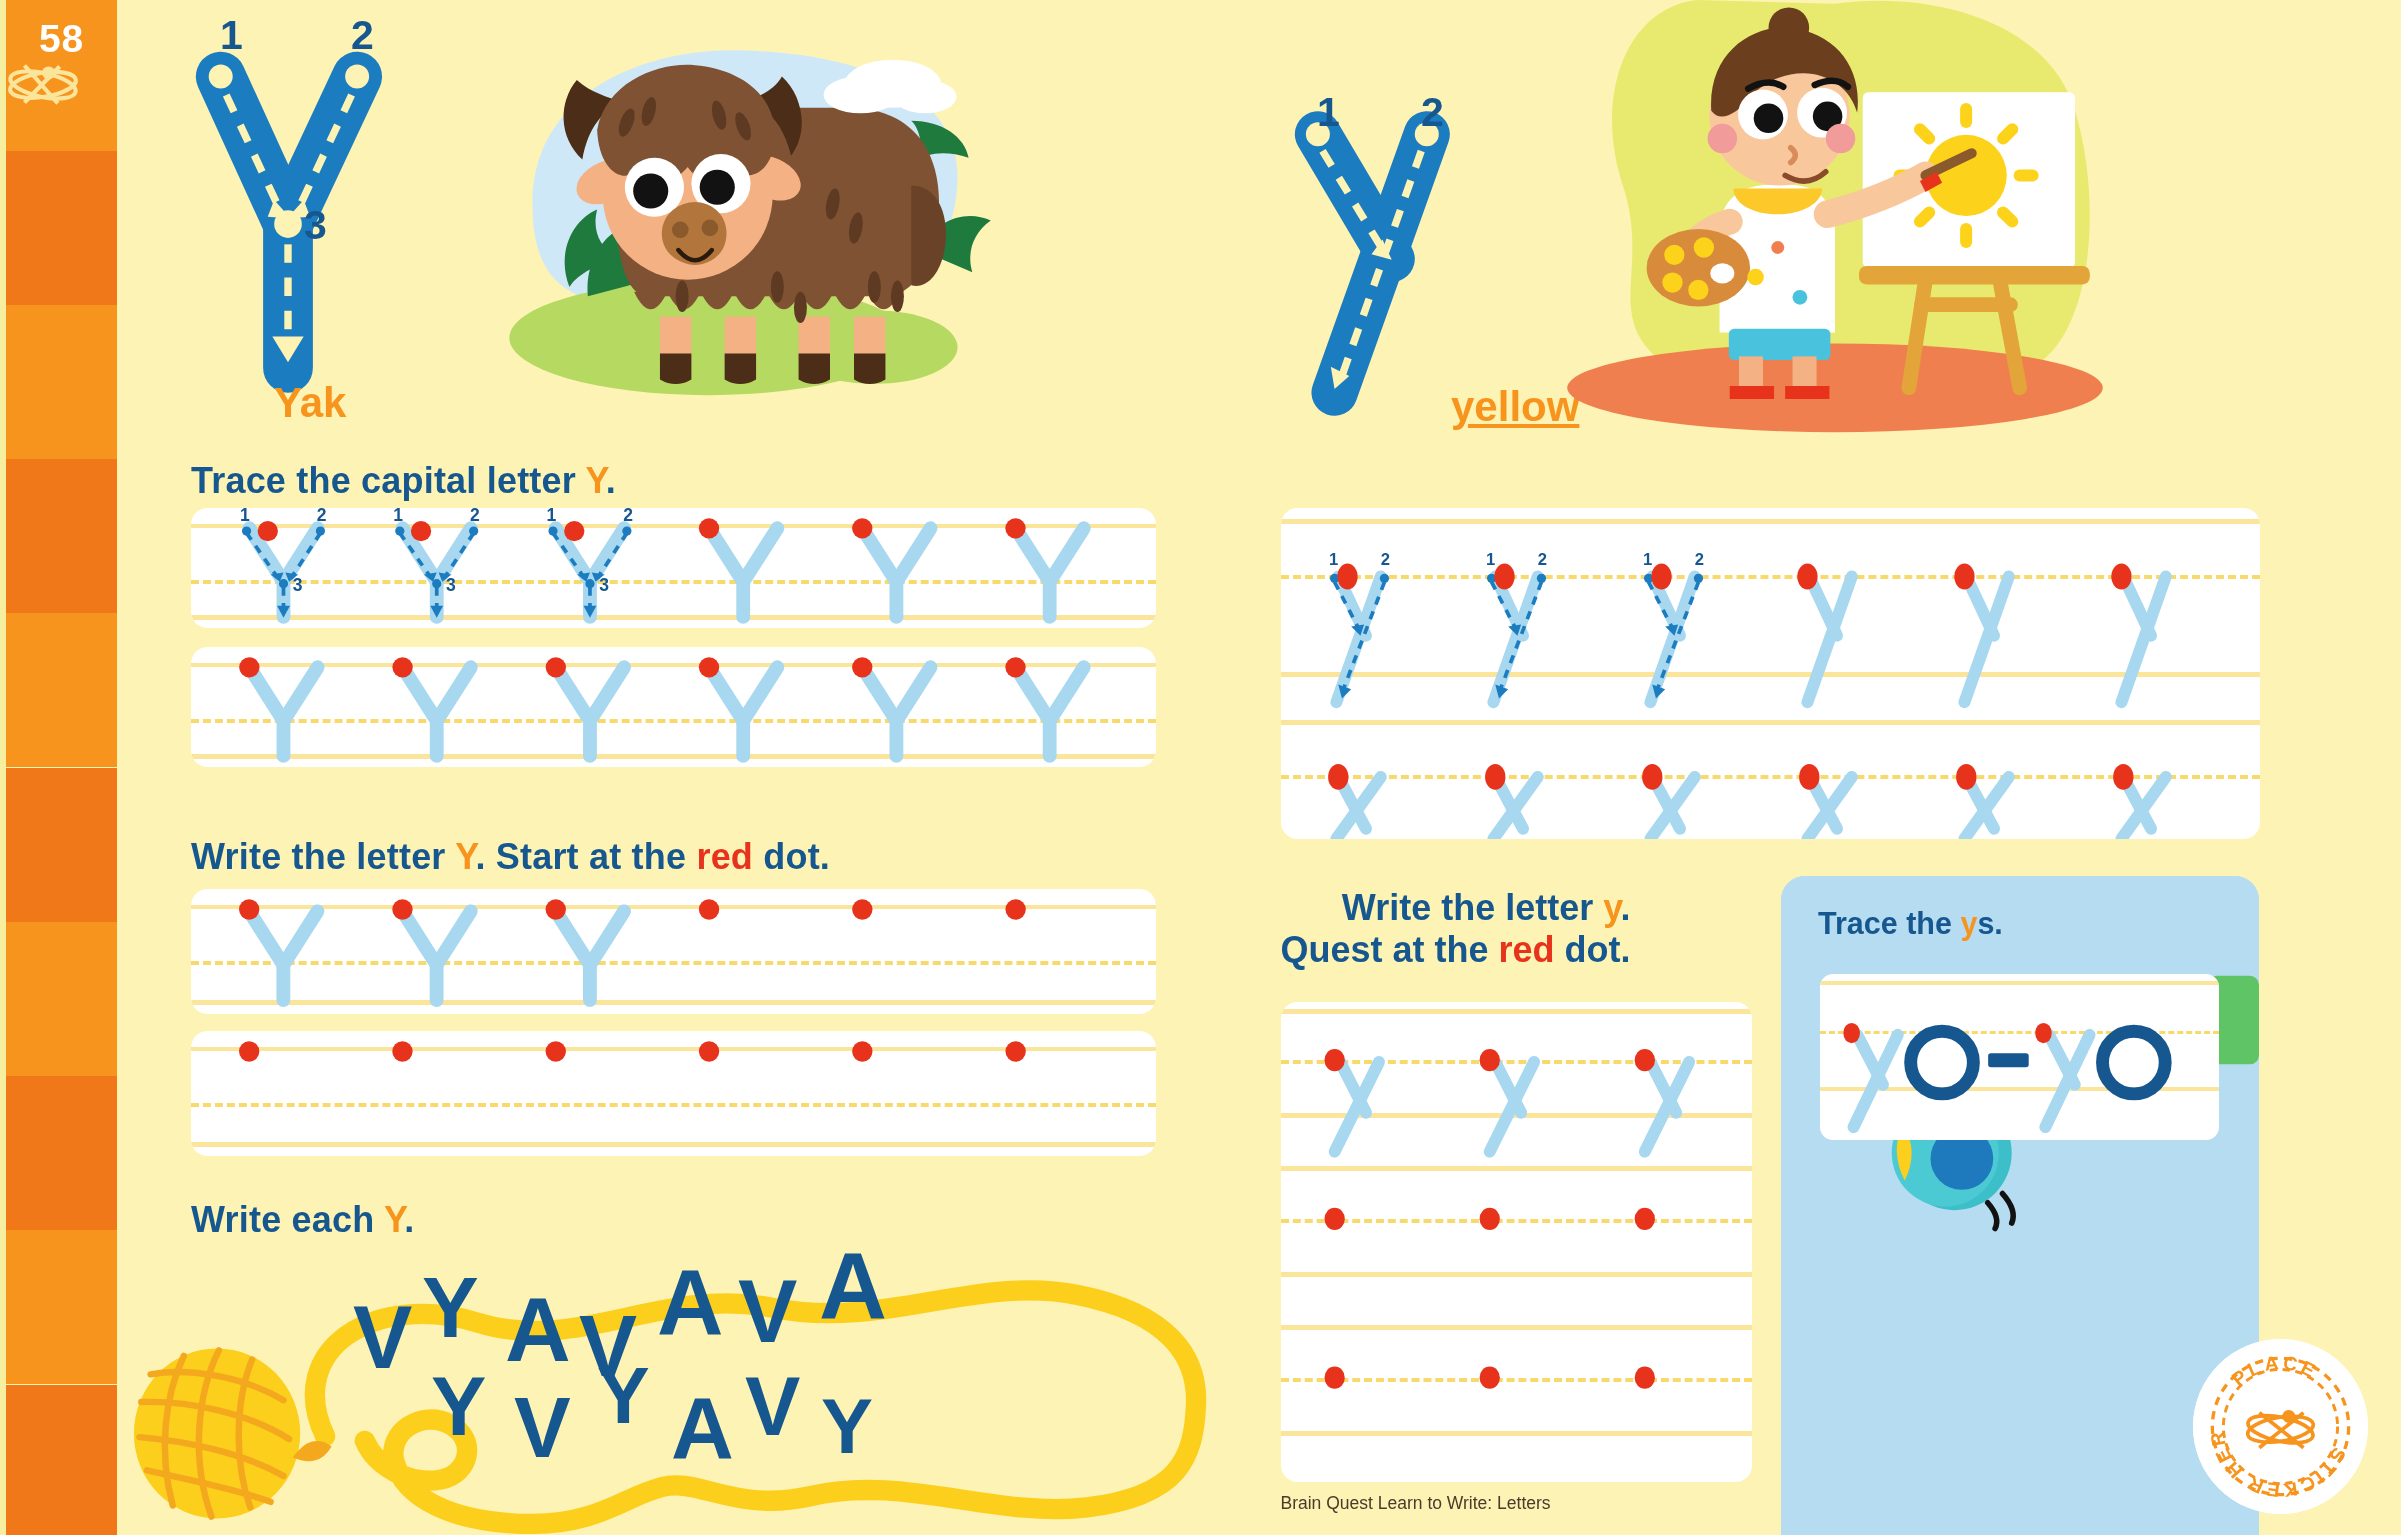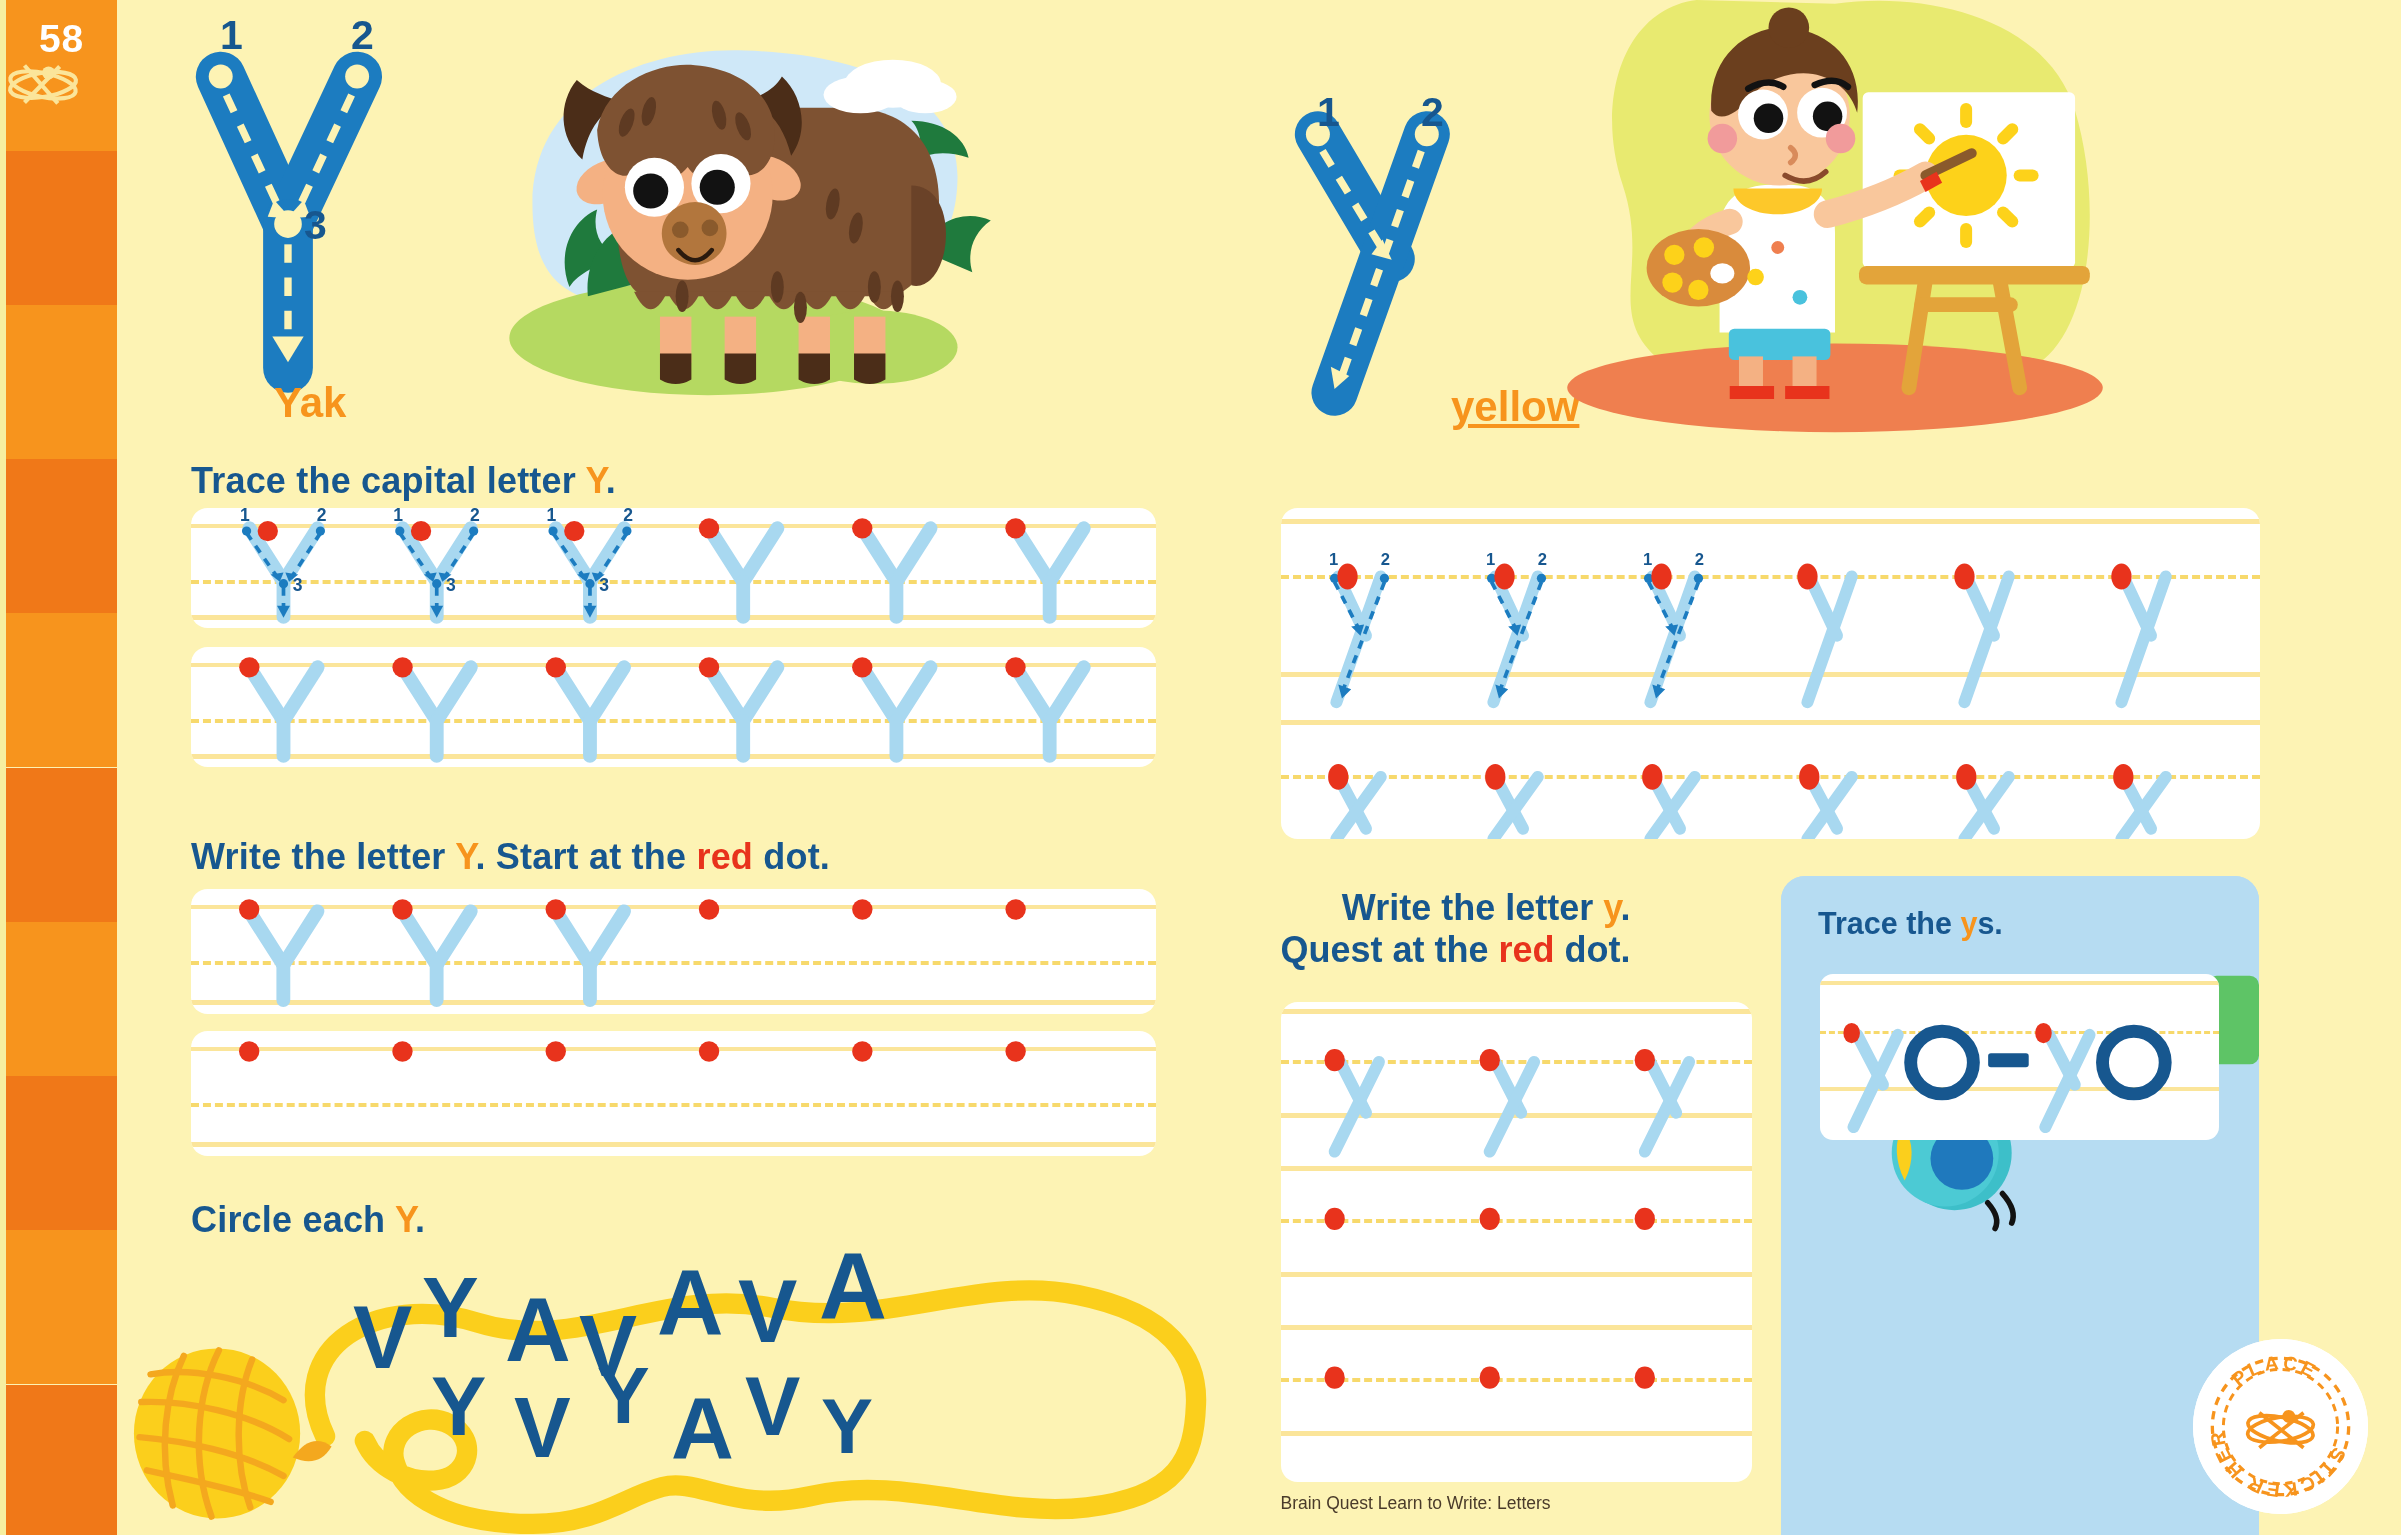--- a/index.html
+++ b/index.html
@@ -347,21 +347,21 @@
         <ellipse cx="63" cy="22" rx="11" ry="11" fill="#e8331c"></ellipse>
         <ellipse cx="229" cy="22" rx="11" ry="11" fill="#e8331c"></ellipse>
         <ellipse cx="395" cy="22" rx="11" ry="11" fill="#e8331c"></ellipse>
         <ellipse cx="561" cy="22" rx="11" ry="11" fill="#e8331c"></ellipse>
         <ellipse cx="727" cy="22" rx="11" ry="11" fill="#e8331c"></ellipse>
         <ellipse cx="893" cy="22" rx="11" ry="11" fill="#e8331c"></ellipse>
       </svg>
     </div>
 
     <div class="instr" style="left:74px;top:1199px;">
-      <span>Circle each </span><span class="hl">Y</span><span>.</span>
+      <span>Write each </span><span class="hl">Y</span><span>.</span>
     </div>
 
     <div class="hero" style="left:28px;top:1219px;">
       <svg width="1099" height="319" viewBox="0 0 1190 345">
 
         <path d="M195 235 C150 140 250 78 360 112 C470 146 560 72 680 96 C800 120 900 60 1010 82 C1110 102 1140 150 1138 200
                  C1136 258 1120 300 1020 312 C920 324 820 276 720 300 C640 318 600 280 560 290 C520 300 490 330 420 330
                  C330 330 280 300 270 262 C262 230 300 206 330 222 C360 238 352 276 320 282 C286 288 250 268 238 240" fill="none" stroke="#fbcf1c" stroke-width="22" stroke-linecap="round"></path>
 
         <ellipse cx="78" cy="232" rx="90" ry="92" fill="#fbcf1c"></ellipse>

